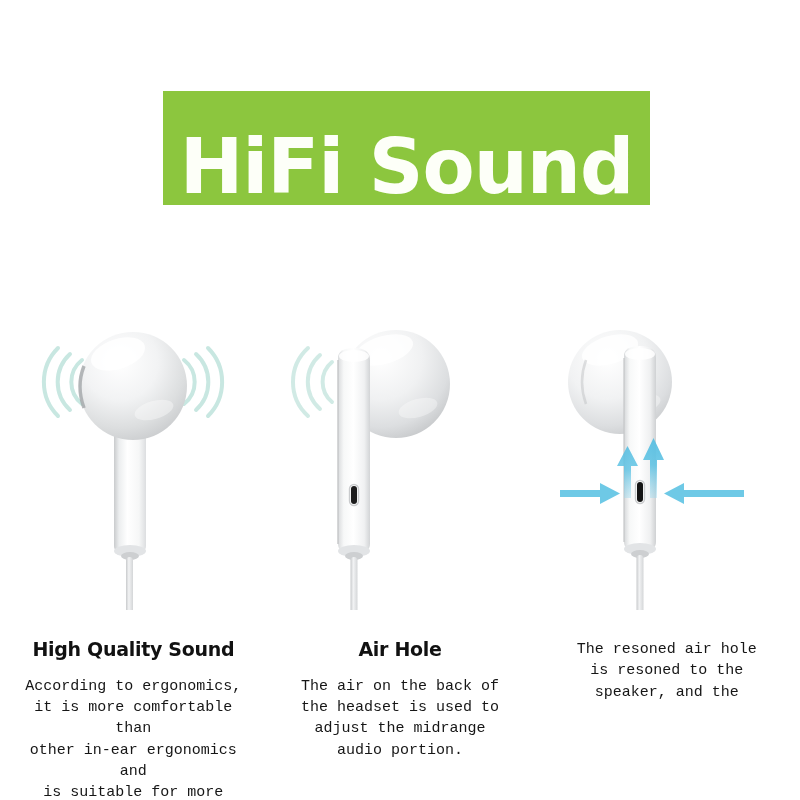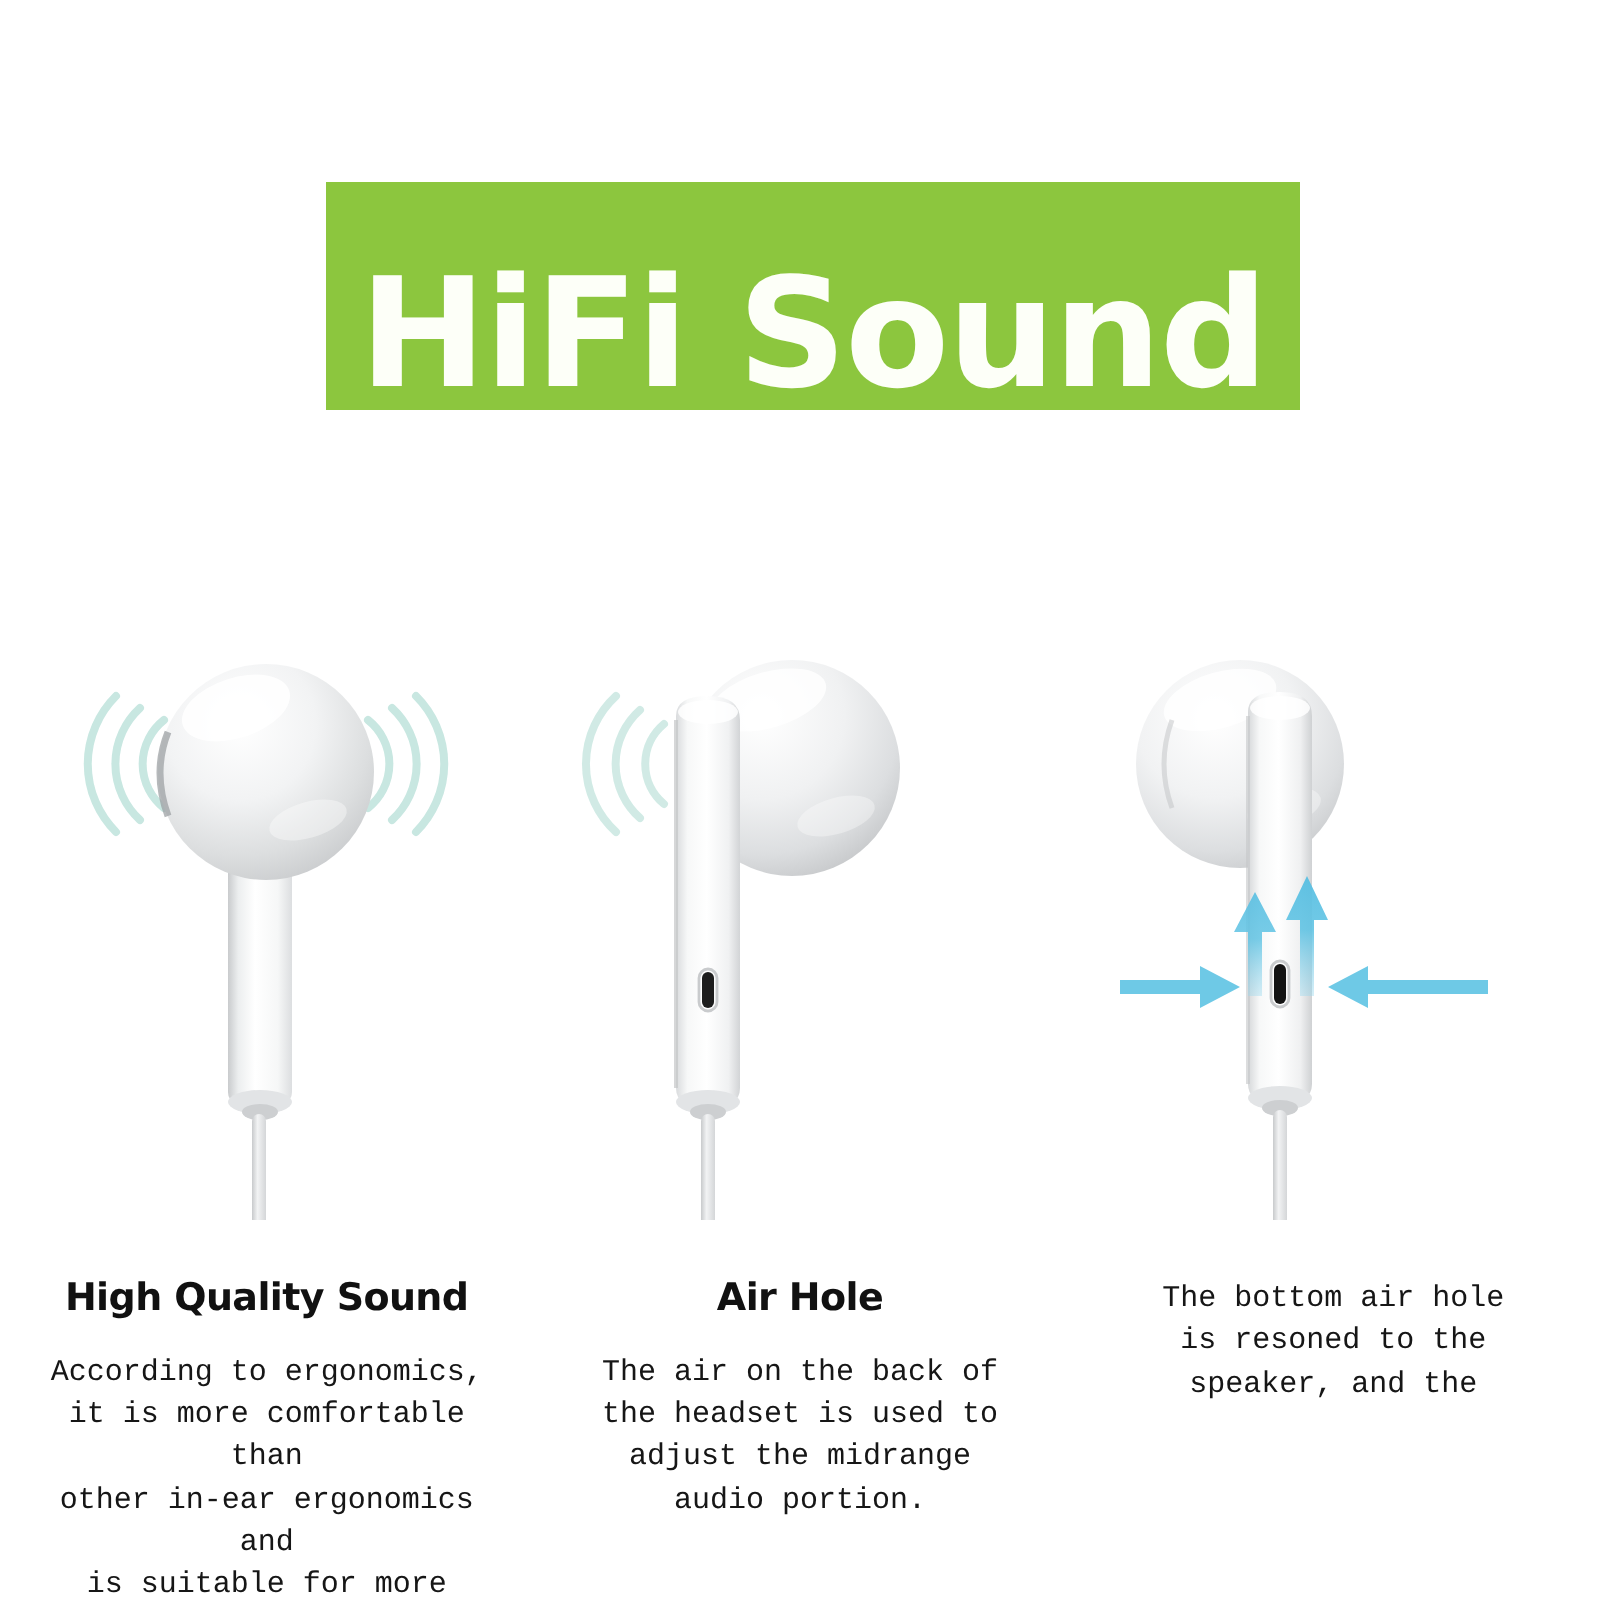--- a/index.html
+++ b/index.html
@@ -285,20 +285,20 @@
       <p class="caption-body">
         <span>The air on the back of</span><br>
         <span>the headset is used to</span><br>
         <span>adjust the midrange</span><br>
         <span>audio portion.</span>
       </p>
     </div>
 
     <div class="caption-col">
       <p class="caption-body">
-        <span>The bottom air hole</span><br>
+        <span>The resoned air hole</span><br>
         <span>is resoned to the</span><br>
         <span>speaker, and the</span><br>
       </p>
     </div>
   </div>
 
 </div>
 
 </body></html>

